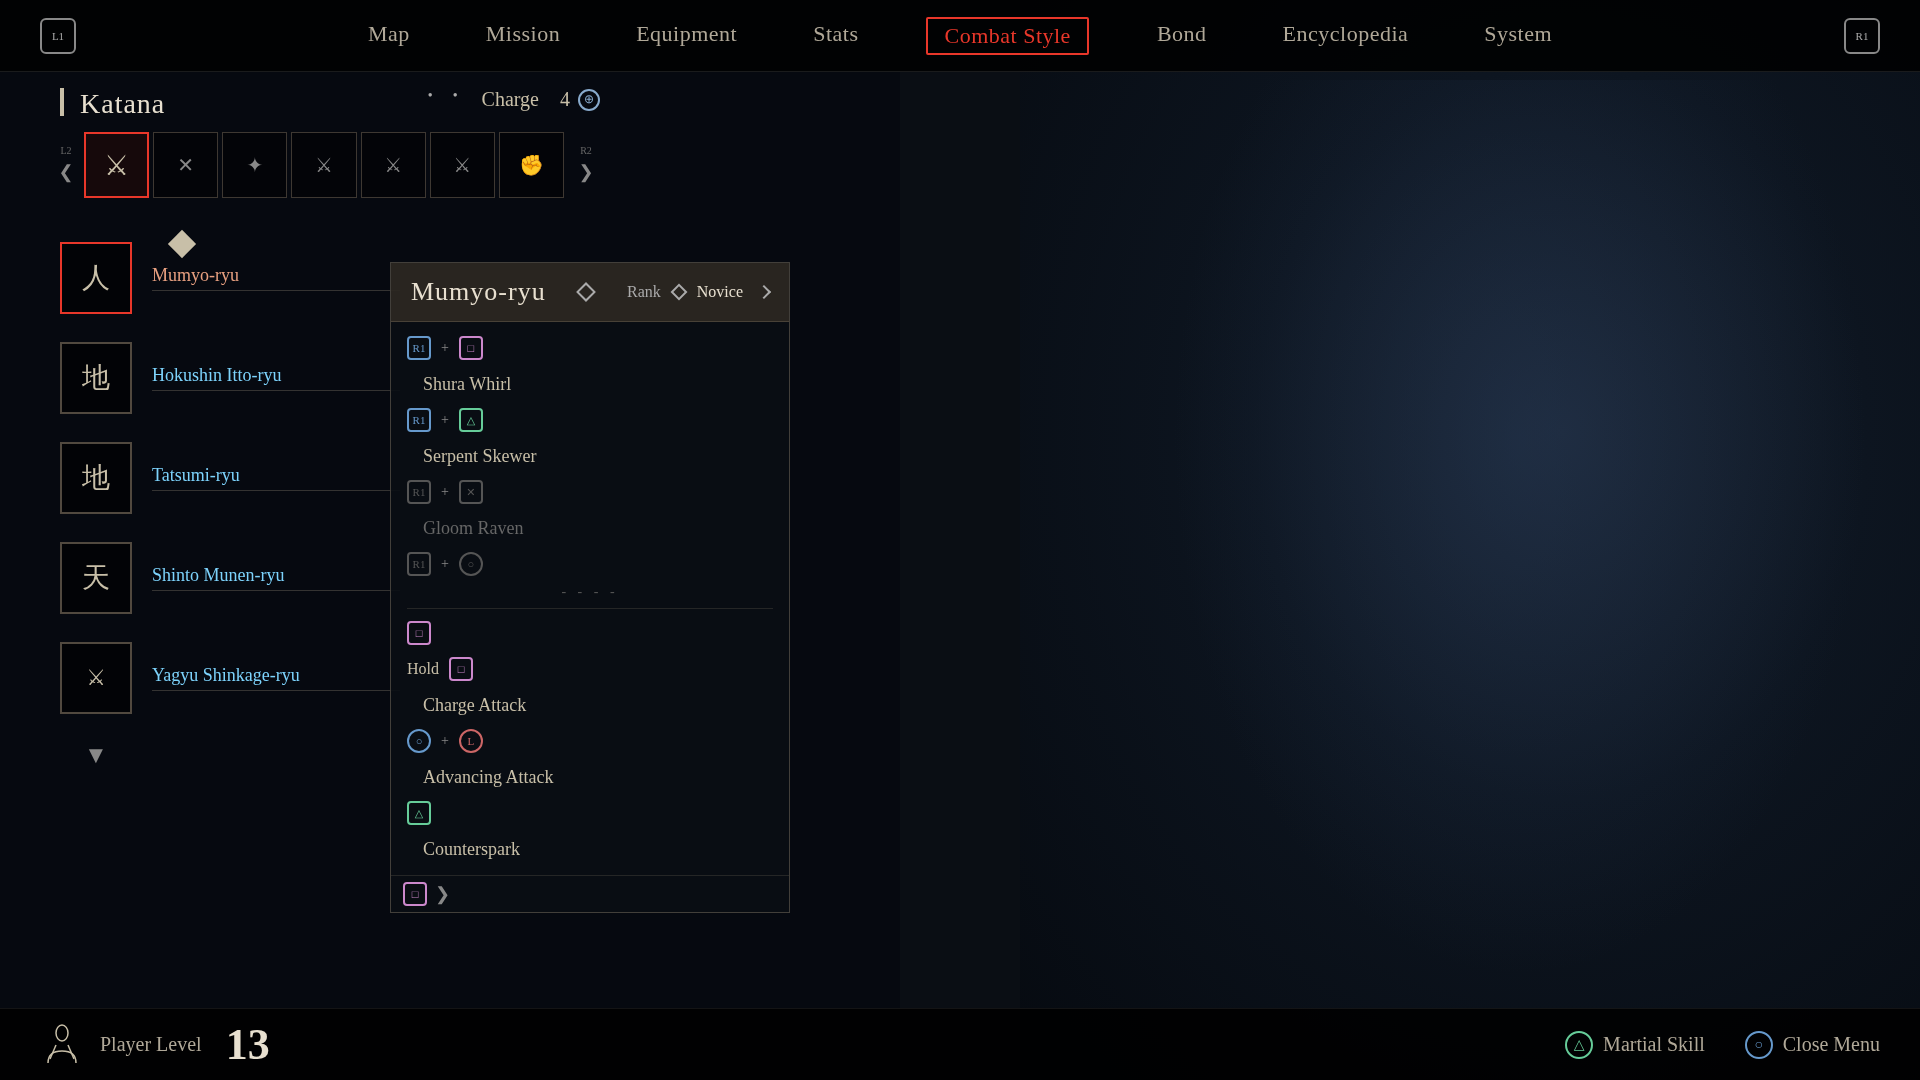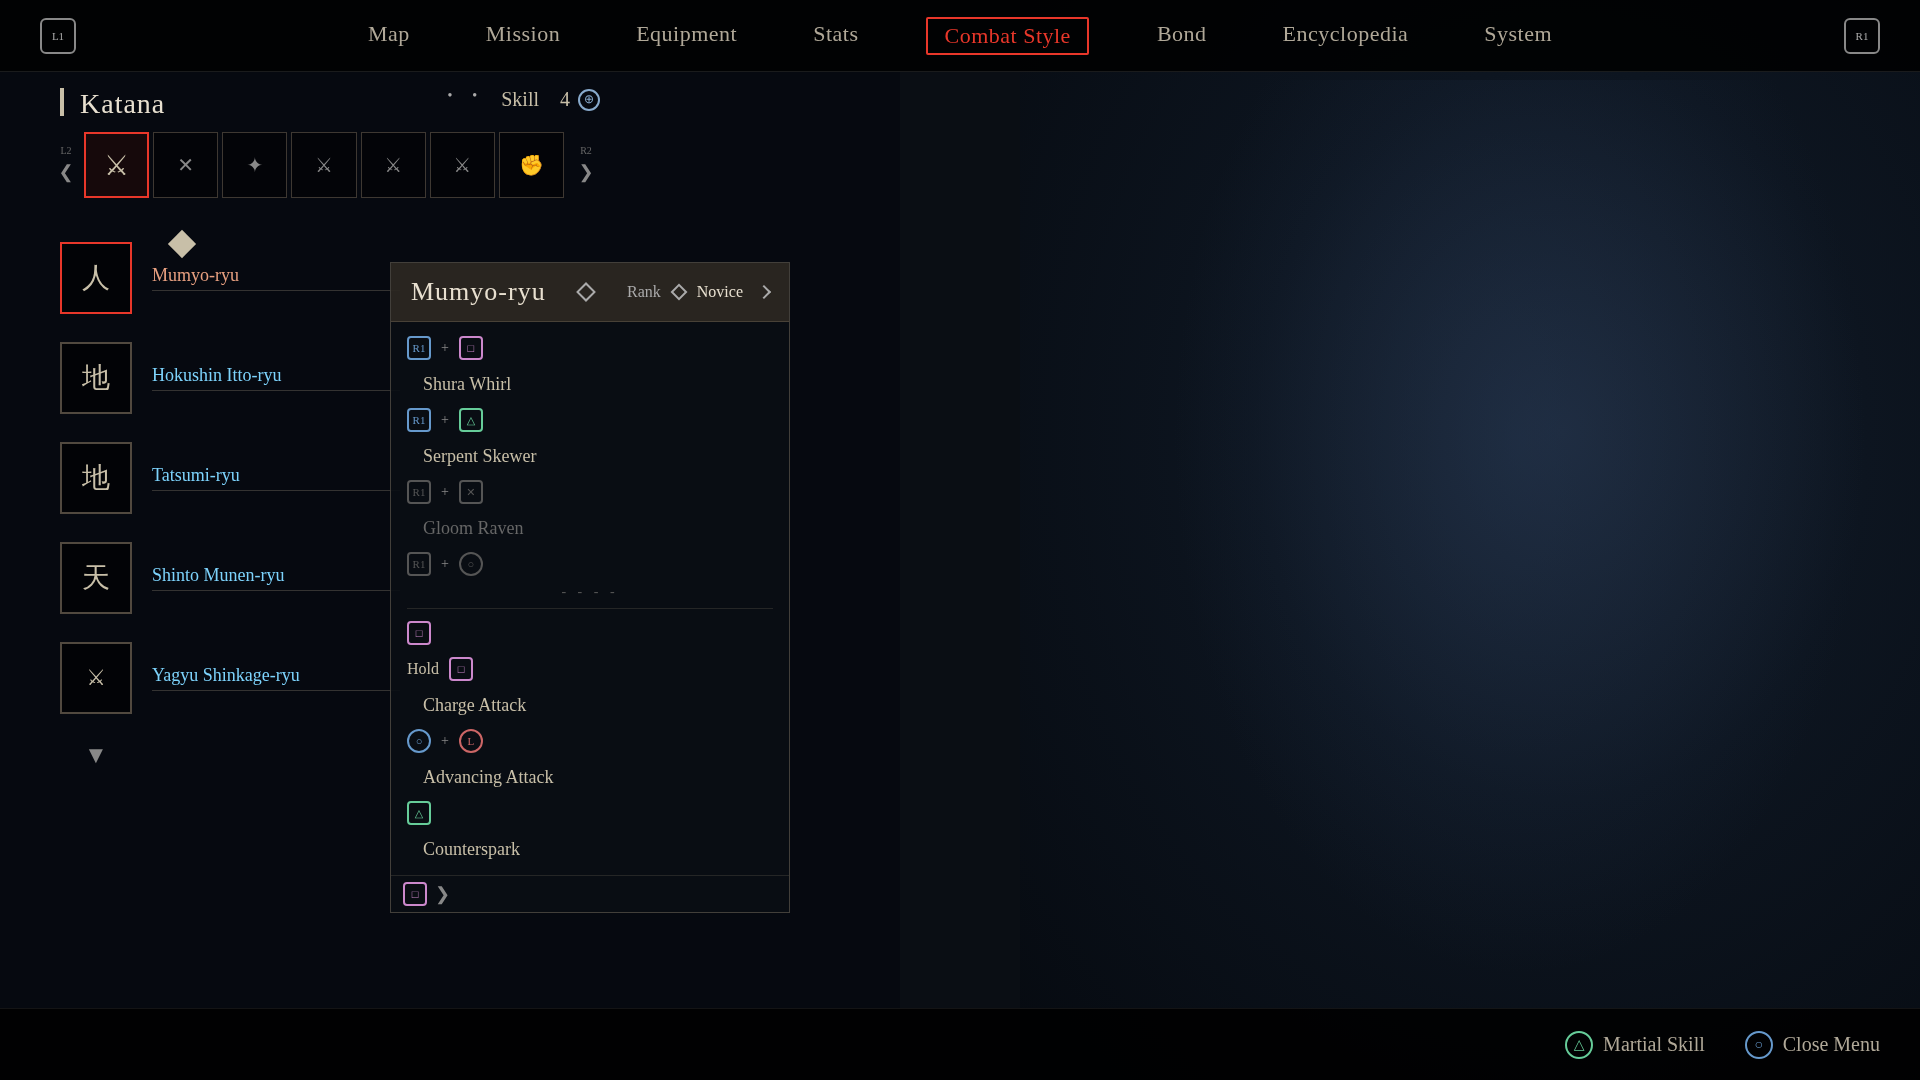--- a/index.html
+++ b/index.html
@@ -507,21 +507,21 @@
 <div class="content-wrapper">
 
   <div class="weapon-area">
     <div class="weapon-title">
       <div class="weapon-title-bar"></div>
       <span class="weapon-name">Katana</span>
       <span style="flex:1"></span>
       <span style="margin-right:4px;font-size:14px;color:#aaa;">•</span>
       <span style="margin-right:8px;font-size:14px;color:#aaa;">•</span>
       <span class="weapon-level">
-        <span>Skill</span>&nbsp;<span>4</span>
+        <span>Charge</span>&nbsp;<span>4</span>
         <div class="level-icon">⊕</div>
       </span>
     </div>
 
     <div class="weapon-icons-row">
       <div style="display:flex;flex-direction:column;align-items:center;margin-right:0;">
         <div class="nav-arrow-badge">L2</div>
         <div class="nav-arrow">❮</div>
       </div>
 
@@ -679,20 +679,32 @@
 
     <div style="padding:6px 12px;display:flex;align-items:center;gap:8px;border-top:1px solid rgba(200,180,150,0.15);">
       <div class="btn-badge square-btn">□</div>
       <span style="font-size:18px;color:#888;">❯</span>
     </div>
   </div>
 
 </div>
 
 <div class="bottom-bar">
+  <div class="player-level-area">
+    <div class="player-icon">
+      <svg width="44" height="44" viewBox="0 0 44 44">
+        <ellipse cx="22" cy="10" rx="6" ry="8" fill="none" stroke="#c8bfa8" stroke-width="1.5"></ellipse>
+        <path d="M8 40 Q8 28 22 28 Q36 28 36 40" fill="none" stroke="#c8bfa8" stroke-width="1.5"></path>
+        <line x1="16" y1="22" x2="10" y2="36" stroke="#c8bfa8" stroke-width="1.5"></line>
+        <line x1="28" y1="22" x2="34" y2="36" stroke="#c8bfa8" stroke-width="1.5"></line>
+      </svg>
+    </div>
+    <span class="player-label">Player Level</span>
+    <span class="player-level-num">13</span>
+  </div>
 
   <div class="bottom-actions">
     <div class="bottom-action">
       <div class="action-badge">△</div>
       <span class="action-label">Martial Skill</span>
     </div>
     <div class="bottom-action">
       <div class="action-badge circle-badge">○</div>
       <span class="action-label">Close Menu</span>
     </div>

